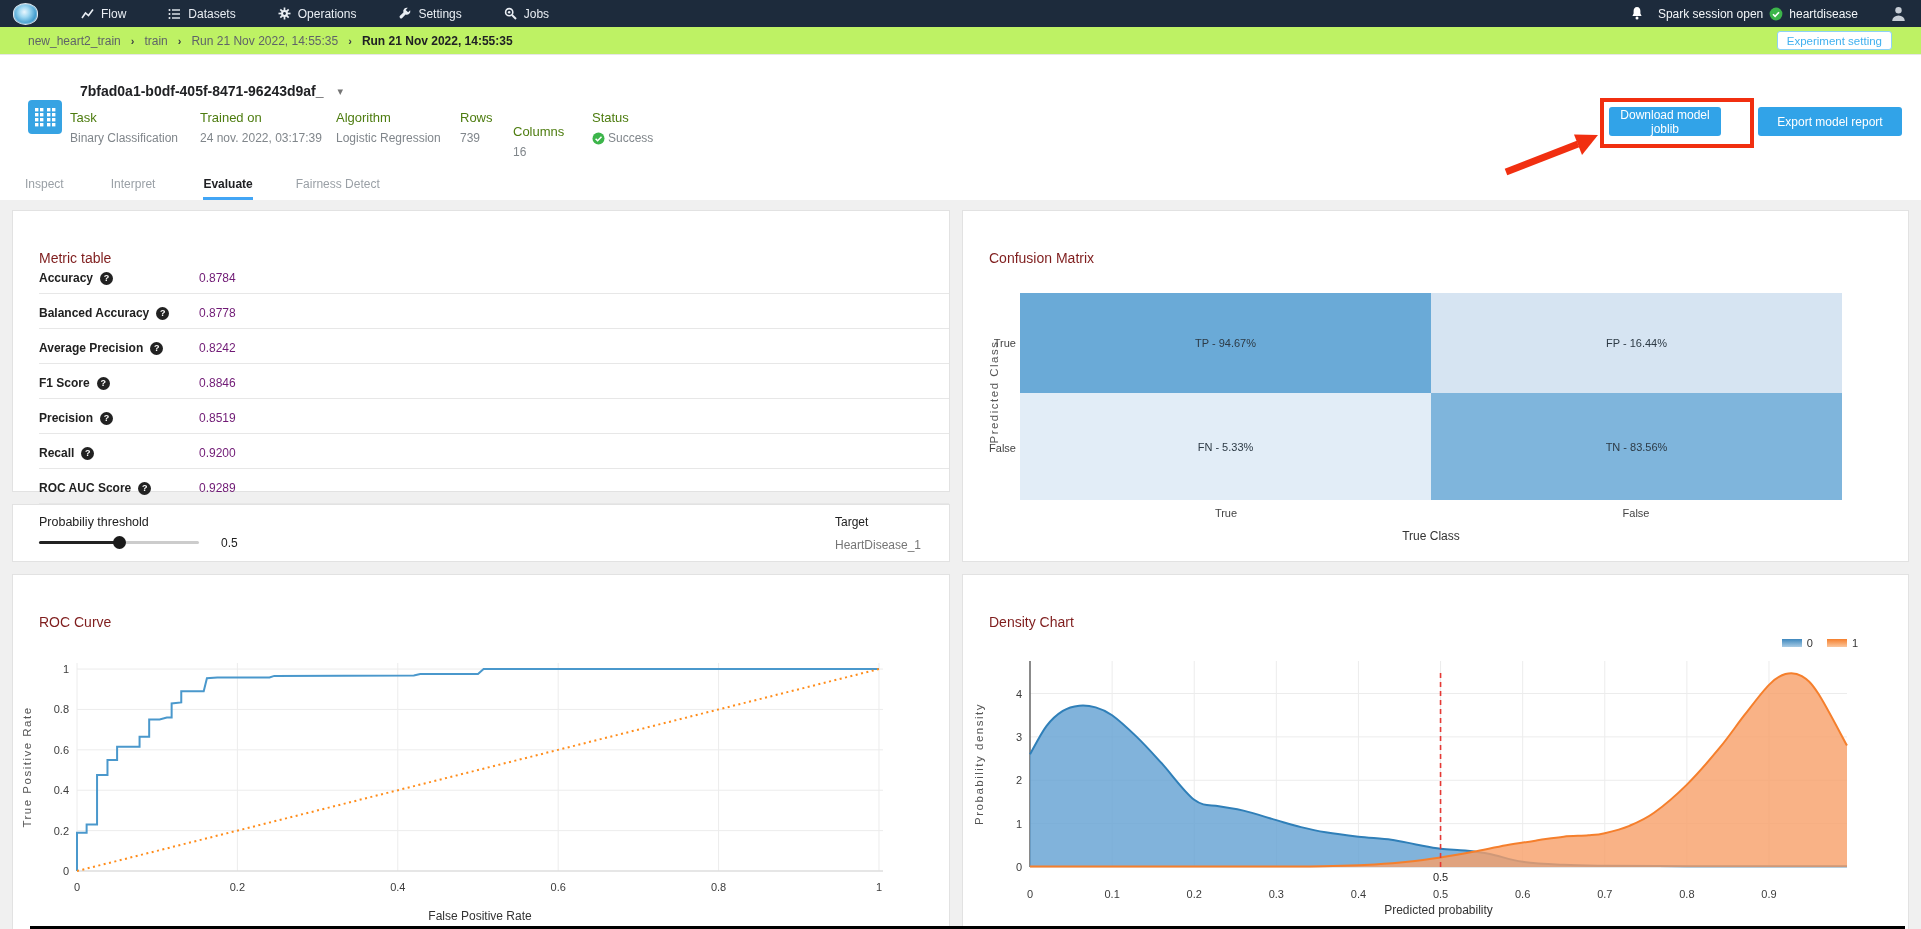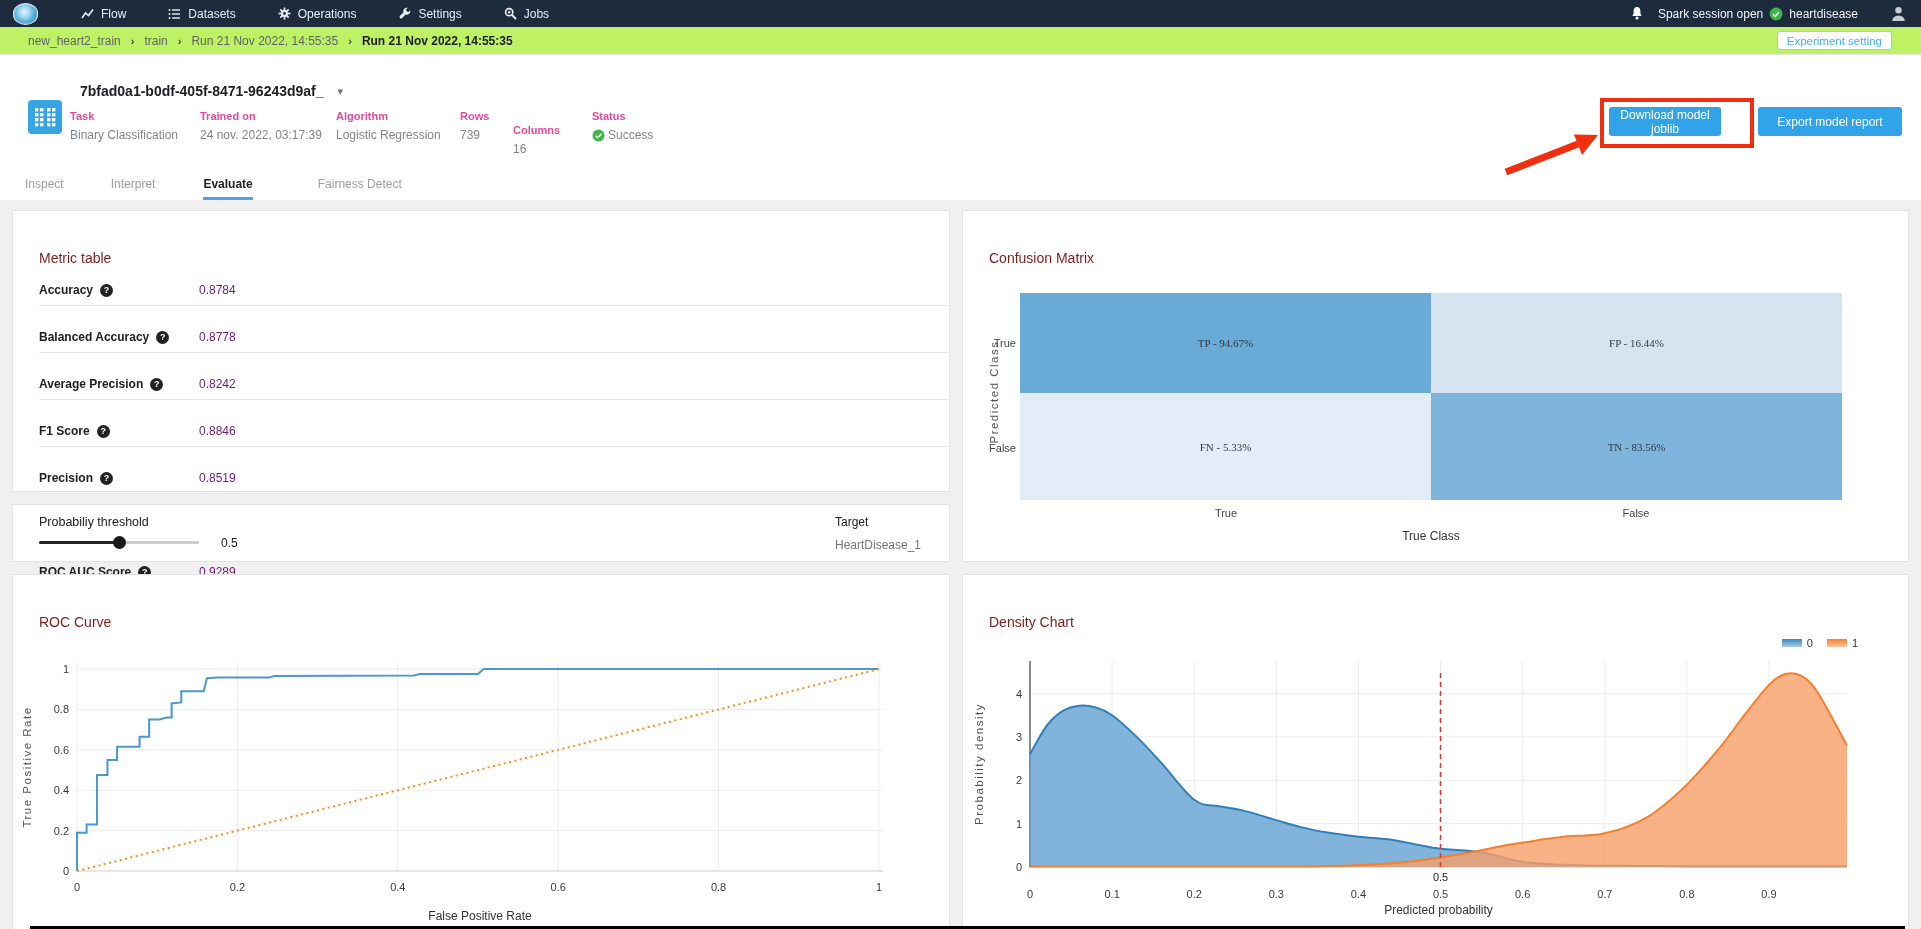--- a/index.html
+++ b/index.html
@@ -30,62 +30,62 @@
   .experiment-btn{position:absolute;right:29px;top:4px;height:19px;padding:0 9px;display:flex;align-items:center;
     border:1px solid #8ed2f6;border-radius:3px;color:#41b1ef;font-size:11.5px;background:#fff;cursor:pointer;}
 
   
   .model-header{position:absolute;left:0;top:55px;right:0;height:145px;background:#fff;}
   .model-icon{position:absolute;left:28px;top:45px;width:34px;height:34px;border-radius:4px;background:#36a3e3;}
   .model-title-row{position:absolute;left:80px;top:28px;display:flex;align-items:center;gap:14px;}
   .model-title{font-size:14px;font-weight:bold;color:#202124;}
   .caret{color:#757575;font-size:11px;cursor:pointer;}
   .field{position:absolute;top:55px;}
-  .field .flabel{font-size:11px;font-weight:bold;color:#ec4899;}
+  .field .flabel{font-size:13px;font-weight:normal;color:#4d7c0f;}
   .field .fvalue{font-size:12px;color:#80868b;margin-top:6px;display:flex;align-items:center;gap:3px;}
   .hdr-btn{position:absolute;height:29px;display:flex;align-items:center;justify-content:center;
     background:#31a3e8;color:#fff;font-size:12px;border:none;border-radius:3px;cursor:pointer;padding:0 10px;}
   .annot-box{position:absolute;left:1600px;top:98px;width:146px;height:42px;border:4px solid #f12f10;z-index:5;pointer-events:none;}
   .annot-arrow{position:absolute;left:1498px;top:122px;z-index:5;pointer-events:none;}
 
   
   .tabs{position:absolute;left:0;top:168px;height:32px;display:flex;align-items:center;}
   .tab{font-size:12px;color:#9aa0a6;padding:8px 0 9px 0;cursor:pointer;}
   .tab.t0{margin-left:25px;}
   .tab.t1{margin-left:47px;}
   .tab.t2{margin-left:48px;color:#202124;font-weight:bold;border-bottom:3px solid #42a5f5;padding-bottom:6px;}
-  .tab.t3{margin-left:65px;text-align:center;}
+  .tab.t3{margin-left:43px;text-align:center;}
 
   
   .card{position:absolute;background:#fff;border:1px solid #e2e2e2;box-sizing:border-box;}
   .card-title{position:absolute;left:26px;top:16px;font-size:14px;color:#7f1d1d;margin-top:23px;}
 
   
   .metric-card{left:12px;top:210px;width:938px;height:282px;}
   .mrows{position:absolute;left:0;top:48px;right:0;}
-  .mrow{height:30px;display:flex;align-items:center;border-bottom:1px solid #e7e7e7;margin:16px 0 0 26px;padding-right:26px;position:relative;}
+  .mrow{height:30px;display:flex;align-items:center;border-bottom:1px solid #e7e7e7;margin:4px 0 0 26px;padding-right:26px;position:relative;}
   .mlabel{font-size:12px;font-weight:bold;color:#212121;display:flex;align-items:center;gap:7px;}
   .mvalue{position:absolute;left:160px;font-size:12px;color:#701a75;}
   .help{width:13px;height:13px;border-radius:50%;background:#222;color:#fff;font-size:9px;font-weight:bold;
         display:inline-flex;align-items:center;justify-content:center;cursor:pointer;}
 
   
   .threshold-card{left:12px;top:504px;width:938px;height:58px;}
   .th-title{position:absolute;left:26px;top:10px;font-size:12.5px;color:#212121;}
   .slider{position:absolute;left:26px;top:36px;width:160px;height:3px;background:#ccc;border-radius:2px;cursor:pointer;}
   .slider-fill{position:absolute;left:0;top:0;height:3px;width:50%;background:#222;border-radius:2px;}
   .slider-handle{position:absolute;left:74px;top:-5px;width:13px;height:13px;border-radius:50%;background:#1a1a1a;cursor:grab;}
   .th-value{position:absolute;left:208px;top:31px;font-size:12px;color:#212121;}
   .target-block{position:absolute;left:822px;top:10px;}
   .target-label{font-size:12px;color:#212121;}
   .target-value{font-size:12px;color:#757575;margin-top:9px;}
 
   
   .confusion-card{left:962px;top:210px;width:947px;height:352px;}
-  .cm-grid{position:absolute;left:57px;top:82px;width:704px;height:207px;font-family:Liberation Serif, serif;}
+  .cm-grid{position:absolute;left:57px;top:82px;width:704px;height:207px;}
   .cm-cell{position:absolute;display:flex;align-items:center;justify-content:center;font-size:11px;color:#2d3a45;}
   .cm-rowlab{position:absolute;font-size:11px;color:#444;text-align:right;width:40px;right:892px;}
   .cm-collab{position:absolute;top:296px;font-size:11px;color:#444;width:100px;text-align:center;}
   .cm-ylabel{position:absolute;left:-46px;top:175px;font-size:11.5px;color:#555;letter-spacing:1.5px;transform:rotate(-90deg);width:130px;text-align:center;}
   .cm-xlabel{position:absolute;left:418px;top:318px;width:100px;text-align:center;font-size:12px;color:#333;}
 
   
   .roc-card{left:12px;top:574px;width:938px;height:362px;}
   .density-card{left:962px;top:574px;width:947px;height:362px;}
   .chart-svg{position:absolute;left:0;top:0;}

